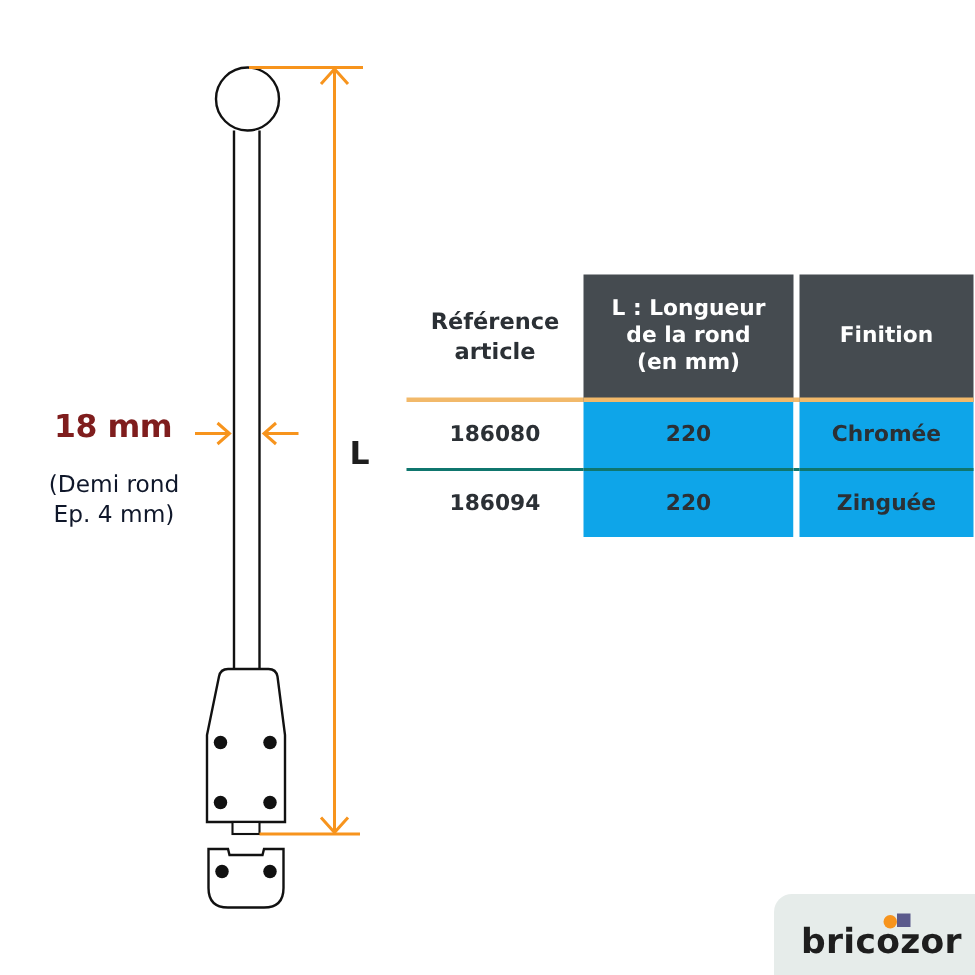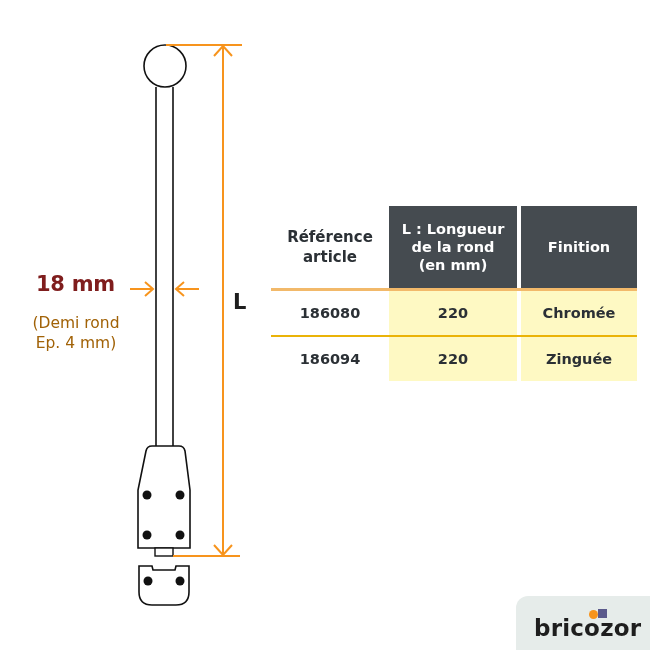--- a/index.html
+++ b/index.html
@@ -1,34 +1,34 @@
 <!DOCTYPE html>
 <html><head>
 <meta charset="utf-8">
 <style>
   html, body { margin:0; padding:0; }
   body { width:650px; height:650px; background:#ffffff; position:relative; overflow:hidden;
          font-family:"DejaVu Sans", sans-serif; color:#2b2f33; }
   svg.drawing { position:absolute; left:0; top:0; }
   .dim-main { position:absolute; left:36px; top:272px; font-weight:bold; font-size:21px; color:#7f1d1d; letter-spacing:-0.3px; }
-  .dim-sub { position:absolute; left:20px; top:313px; font-size:15.5px; line-height:20px; color:#a16207; text-align:center; width:112px; }
+  .dim-sub { position:absolute; left:20px; top:313px; font-size:15.5px; line-height:20px; color:#0f172a; text-align:center; width:112px; }
   .L-label { position:absolute; left:233px; top:290px; font-weight:bold; font-size:21px; color:#1e1e1e; }
-  table.spec { position:absolute; left:271px; top:206px; border-collapse:separate; border-spacing:0; }
+  table.spec { position:absolute; left:271px; top:183px; border-collapse:separate; border-spacing:0; }
   table.spec th, table.spec td { text-align:center; font-weight:bold; font-size:14.5px; padding:0; }
   table.spec th { height:82px; }
   table.spec th.plain { width:118px; color:#2b3035; font-size:15px; line-height:20px; vertical-align:middle; }
   table.spec th.dark { background:#454b50; color:#ffffff; font-size:14.5px; line-height:18px; }
   table.spec th.gapcol { width:4px; background:transparent; }
-  th.c2 { width:128px; }
+  th.c2 { width:140px; }
   th.c3 { width:116px;margin-top:16px; }
   table.spec tr.hdr th { border-bottom:3px solid #f2b96a; }
   table.spec tr.hdr th.gapcol { border-bottom:3px solid #f2b96a; }
-  table.spec td { height:44px; color:#2b3035; border-bottom:2px solid #eab308; }
+  table.spec td { height:44px; color:#2b3035; border-bottom:2px solid #0f766e; }
   table.spec tr:last-child td { border-bottom:none; }
-  table.spec td.shade { background:#fef9c3; }
+  table.spec td.shade { background:#0ea5e9; }
   table.spec td.gapcol { background:#ffffff; }
   .logo-box { position:absolute; left:516px; top:596px; width:140px; height:60px; background:#e6ecea; border-radius:12px 0 0 0; }
   .logo-text { position:absolute; left:534px; top:615px; font-weight:bold; font-size:23px; color:#1e1e1e; letter-spacing:0.2px; }
   .logo-dot { position:absolute; left:589px; top:610px; width:9px; height:9px; border-radius:50%; background:#f7941d; }
   .logo-sq { position:absolute; left:598px; top:609px; width:9px; height:9px; background:#5b5a8c; }
 </style>
 </head>
 <body>
 
 <svg class="drawing" width="650" height="650" viewBox="0 0 650 650">

